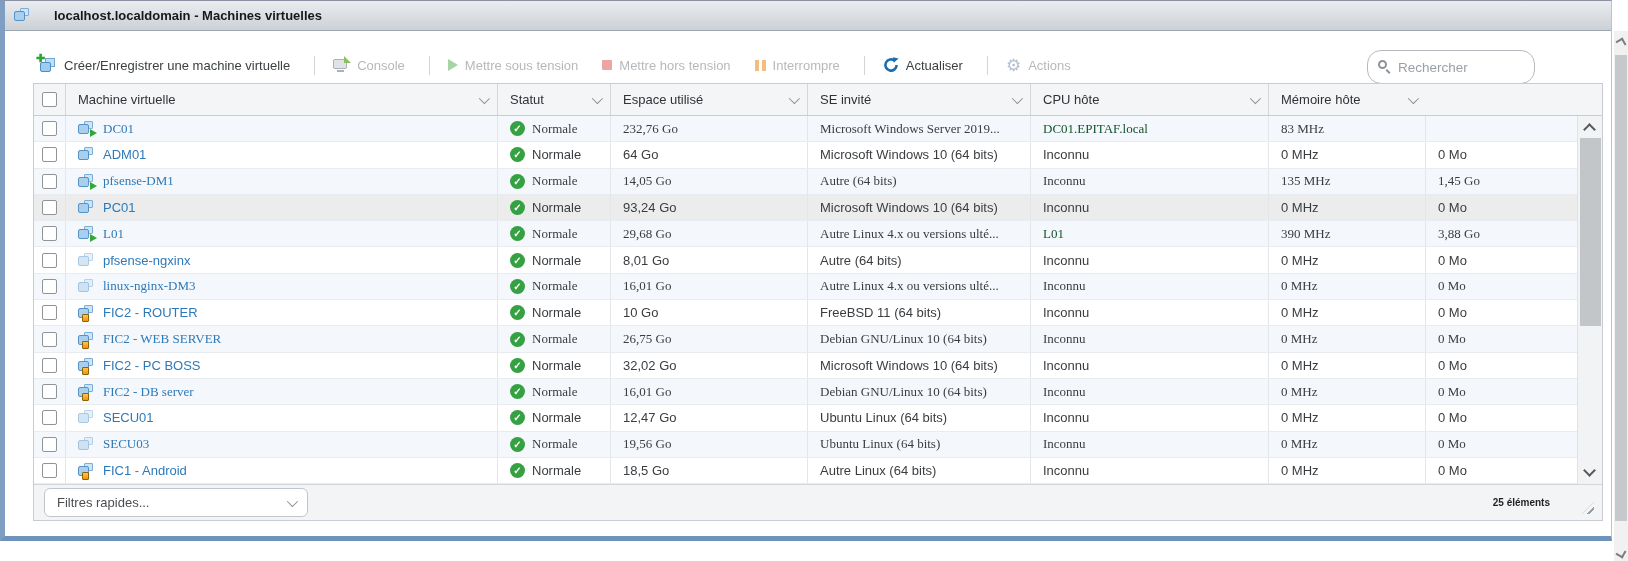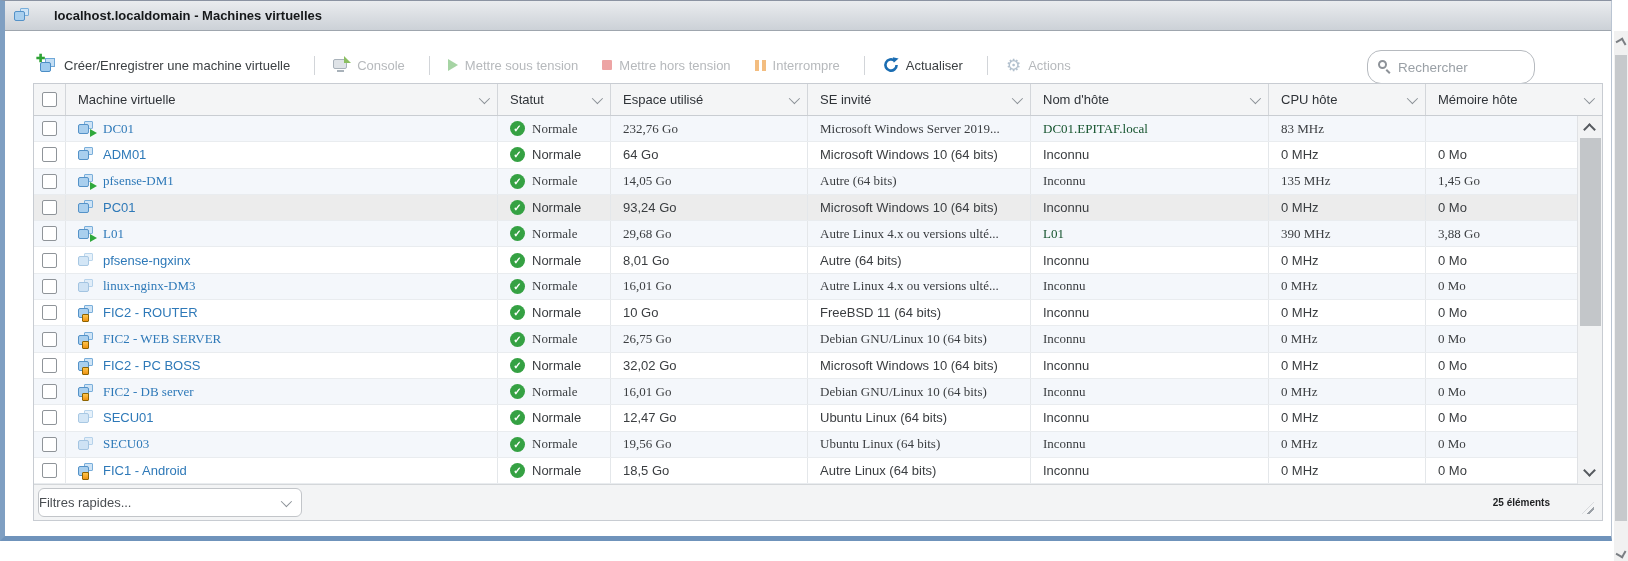--- a/index.html
+++ b/index.html
@@ -87,22 +87,22 @@
   
   .vscroll { position:absolute; right:0; top:0; width:25px; height:100%; background:#f2f3f4; border-left:1px solid #e0e2e5; }
   .vscroll .arr { position:absolute; left:7px; width:9px; height:9px; border-right:2px solid #55595e; border-bottom:2px solid #55595e; cursor:pointer; }
   .vscroll .up { top:9px; transform:rotate(-135deg); }
   .vscroll .dn { bottom:9px; transform:rotate(45deg); }
   .vscroll .thumb { position:absolute; left:2px; top:22px; width:21px; height:188px; background:#c3c6c9; cursor:pointer; }
 
   
   .tfoot { position:relative; height:36px; background:#f3f4f5; border-top:1px solid #d4d7da;
     display:flex; align-items:center; }
-  .filters { position:relative; margin-left:4px; width:264px; height:29px; background:#fff;
-    border:1px solid #c2c5c9; border-radius:6px; display:flex; align-items:center; 
+  .filters { position:relative; margin-left:10px; width:264px; height:29px; background:#fff;
+    border:1px solid #c2c5c9; border-radius:6px; display:flex; align-items:center; padding-left:12px;
     font-size:13px; color:#4a4e52; cursor:pointer; }
   .filters .chev { position:absolute; right:12px; }
   .count { position:absolute; right:52px; font-size:10px; font-weight:bold; color:#1f2123; }
   .grip { position:absolute; right:8px; bottom:6px; width:12px; height:12px; cursor:nwse-resize;
     background:repeating-linear-gradient(135deg, transparent 0 3px, #9aa0a6 3px 4.5px); clip-path:polygon(100% 0,100% 100%,0 100%); }
 
   
   .outerbar { position:absolute; right:0; top:31px; width:14px; height:530px; background:#f1f1f1; }
   .outerbar .thumb { position:absolute; left:1px; top:24px; width:12px; height:466px; background:#c6c9cc; }
   .outerbar .arr { position:absolute; left:3px; width:8px; height:8px; border-right:2px solid #7a7e83; border-bottom:2px solid #7a7e83; cursor:pointer; }
@@ -193,24 +193,20 @@
         </div>
       <div class="th">
           <span>Espace utilisé</span>
           <span class="chev"></span>
         </div>
       <div class="th">
           <span>SE invité</span>
           <span class="chev"></span>
         </div>
       <div class="th">
-          <span>Nom d'hôte</span>
-          <span class="chev"></span>
-        </div>
-      <div class="th">
           <span>CPU hôte</span>
           <span class="chev"></span>
         </div>
       <div class="th">
           <span>Mémoire hôte</span>
           <span class="chev"></span>
         </div>
     </div>
 
     <div class="tbody">

